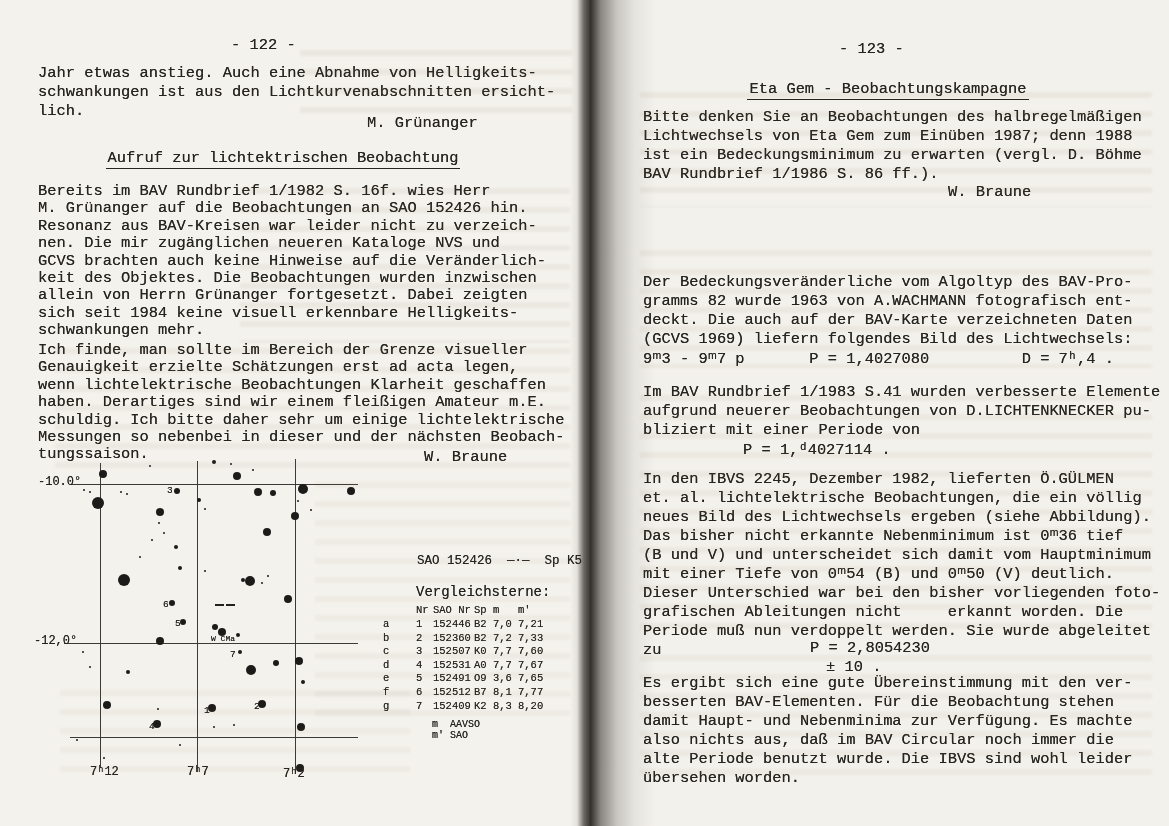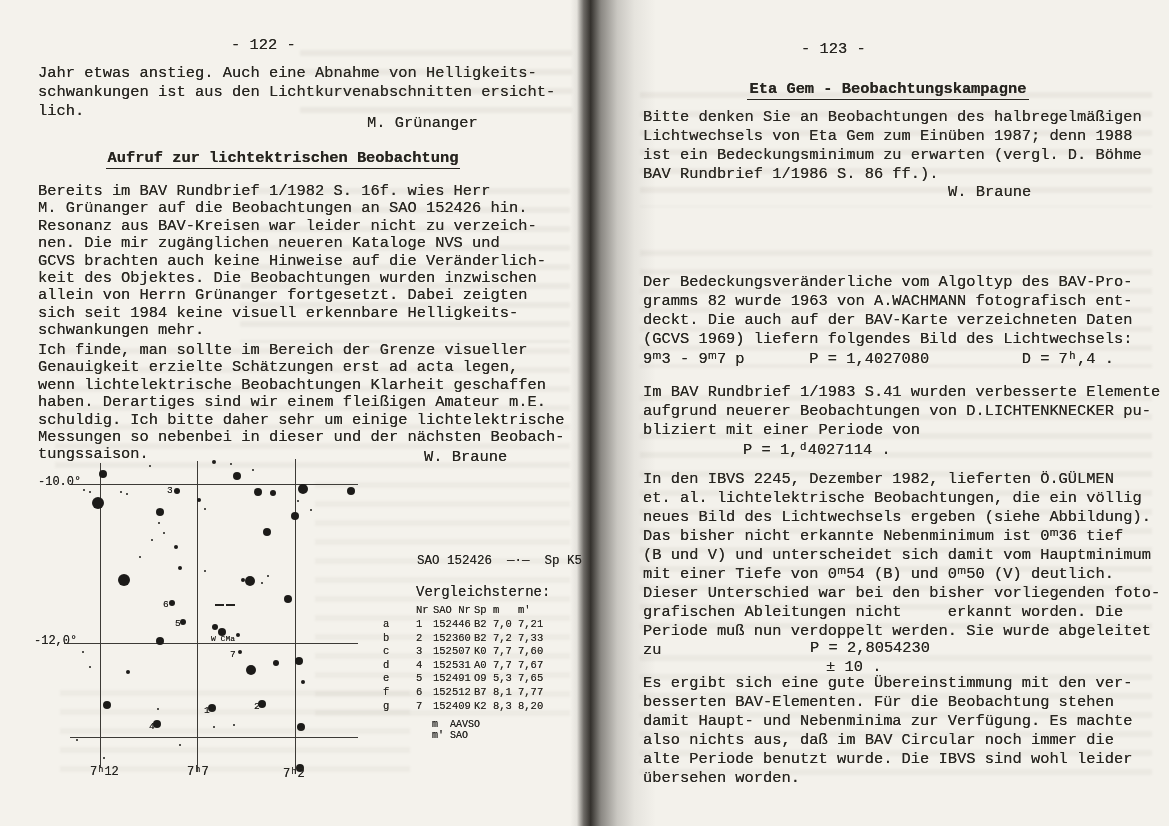--- a/index.html
+++ b/index.html
@@ -4,21 +4,21 @@
 <style>
   html,body{margin:0;padding:0;background:#c9c6bf;}
   .scan{position:relative;width:1169px;height:826px;overflow:hidden;
         background:#f4f2ec;font-family:"Liberation Mono","DejaVu Sans Mono",monospace;}
   .page{position:absolute;top:0;height:826px;background:#f4f2ec;}
   .page.left{left:0;width:583px;}
   .page.right{left:600px;width:569px;background:#f3f1eb;}
   .txt{position:absolute;white-space:pre;font-size:15.4px;line-height:17.4px;
        color:#26241f;text-shadow:0 0 .6px rgba(38,36,31,.8);}
   .lh19{line-height:19px;}
-  .heading{text-align:center;font-weight:bold;}
+  .heading{text-align:center;}
   .heading span{border-bottom:1.5px solid #26241f;padding:0 2px 1px 2px;}
   .gutter{position:absolute;top:0;left:570px;width:86px;height:826px;pointer-events:none;
     background:linear-gradient(90deg,rgba(46,43,39,0) 0%,rgba(46,43,39,.08) 8%,
       rgba(46,43,39,.68) 16%,#34312d 24%,rgba(52,49,45,.55) 36%,
       rgba(52,49,45,.22) 55%,rgba(52,49,45,.07) 75%,rgba(52,49,45,0) 100%);}
   .ghost{position:absolute;pointer-events:none;filter:blur(1.1px);
     background:repeating-linear-gradient(180deg,rgba(122,114,99,.17) 0 6px,rgba(122,114,99,0) 6px 19px);}
   
   .gridline{position:absolute;background:#3c3a36;}
   .star{position:absolute;border-radius:50%;background:#1c1b19;}
@@ -190,21 +190,21 @@
           <span class="c2">152531</span>
           <span class="c3">A0</span>
           <span class="c4">7,7</span>
           <span class="c5">7,67</span>
         </div>
         <div class="cmp-row" style="top: 672.4px;">
           <span class="c0">e</span>
           <span class="c1">5</span>
           <span class="c2">152491</span>
           <span class="c3">O9</span>
-          <span class="c4">5,3</span>
+          <span class="c4">3,6</span>
           <span class="c5">7,65</span>
         </div>
         <div class="cmp-row" style="top: 686px;">
           <span class="c0">f</span>
           <span class="c1">6</span>
           <span class="c2">152512</span>
           <span class="c3">B7</span>
           <span class="c4">8,1</span>
           <span class="c5">7,77</span>
         </div>
@@ -222,21 +222,21 @@
 
     <div class="ghost" style="left:300px;top:50px;width:272px;height:70px;opacity:.5;"></div>
     <div class="ghost" style="left:240px;top:188px;width:330px;height:155px;opacity:.45;"></div>
     <div class="ghost" style="left:55px;top:348px;width:515px;height:120px;opacity:.4;"></div>
     <div class="ghost" style="left:315px;top:482px;width:255px;height:245px;opacity:.33;"></div>
     <div class="ghost" style="left:60px;top:690px;width:350px;height:85px;opacity:.33;"></div>
   </div>
 
   <div class="page right"></div>
 
-  <div class="txt lh19" style="left:801px;top:40px;">- 123 -</div>
+  <div class="txt lh19" style="left:839px;top:40px;">- 123 -</div>
 
   <div class="txt heading lh19" style="left:630px;top:80px;width:516px;"><span>Eta Gem - Beobachtungskampagne</span></div>
   <div class="txt lh19" style="left:643px;top:108px;">Bitte denken Sie an Beobachtungen des halbregelmäßigen
 Lichtwechsels von Eta Gem zum Einüben 1987; denn 1988
 ist ein Bedeckungsminimum zu erwarten (vergl. D. Böhme
 BAV Rundbrief 1/1986 S. 86 ff.).</div>
   <div class="txt lh19" style="left:948px;top:183px;">W. Braune</div>
 
   <div class="txt lh19" style="left:643px;top:273px;">Der Bedeckungsveränderliche vom Algoltyp des BAV-Pro-
 gramms 82 wurde 1963 von A.WACHMANN fotografisch ent-

